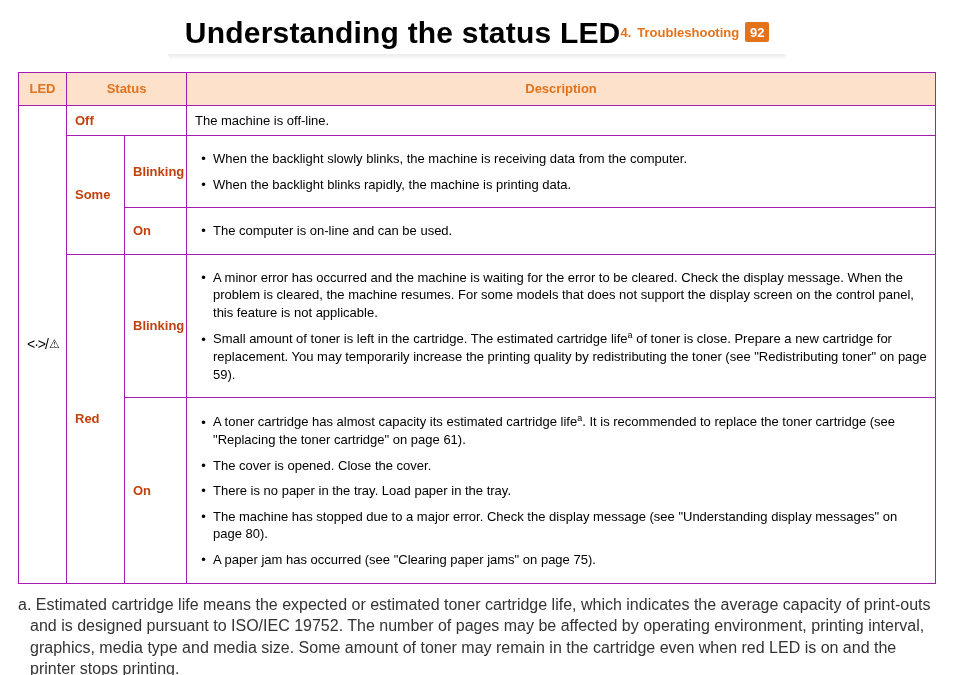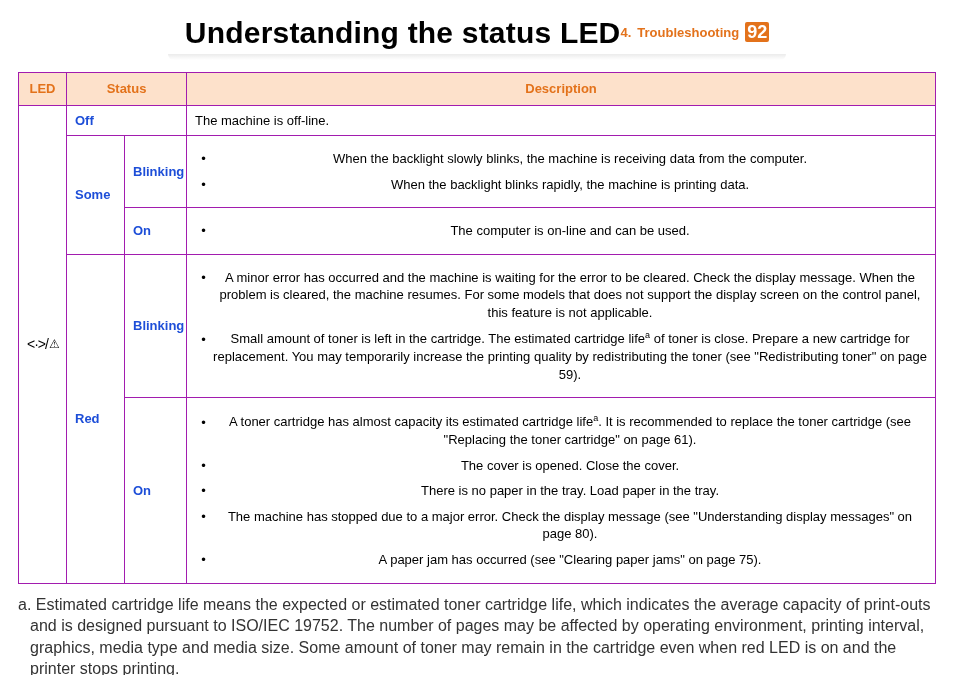--- a/index.html
+++ b/index.html
@@ -35,21 +35,21 @@
   }
   .bc-section {
     color: #E3721B;
     font-weight: 700;
     font-size: 13px;
   }
   .bc-page {
     background: #E3721B;
     color: #ffffff;
     font-weight: 700;
-    font-size: 18px;
+    font-size: 13px;
     width: 24px;
     height: 20px;
     display: inline-flex;
     align-items: center;
     justify-content: center;
     border-radius: 2px;
   }
   .tabshadow {
     height: 6px;
     margin: -18px 150px 12px 150px;
@@ -72,40 +72,39 @@
     background: #FDE1CB;
     color: #E3721B;
     font-weight: 700;
     text-align: center;
     padding: 7px 8px;
   }
   col.c-led { width: 48px; }
   col.c-color { width: 58px; }
   col.c-state { width: 62px; }
   col.c-desc { width: auto; }
-  .orange { color: #1d4ed8; font-weight: 700; }
+  .orange { color: #c2410c; font-weight: 700; }
   .ledicon-cell { text-align: center; }
   .ledicon {
     font-size: 14px;
     letter-spacing: -1px;
     display: inline-flex;
     align-items: center;
     gap: 1px;
   }
   .ledicon .tri {
     display: inline-block;
     font-size: 12px;
   }
   ul.desc {
     margin: 2px 0 2px 0;
     padding-left: 18px;
   }
   ul.desc li {
     margin: 8px 0;
-    text-align: center;
   }
   ul.desc li::marker {
     content: "•  ";
   }
   sup { font-size: 9px; }
   .footnote {
     font-size: 16px;
     color: #333;
     margin-top: 10px;
     line-height: 1.35;

